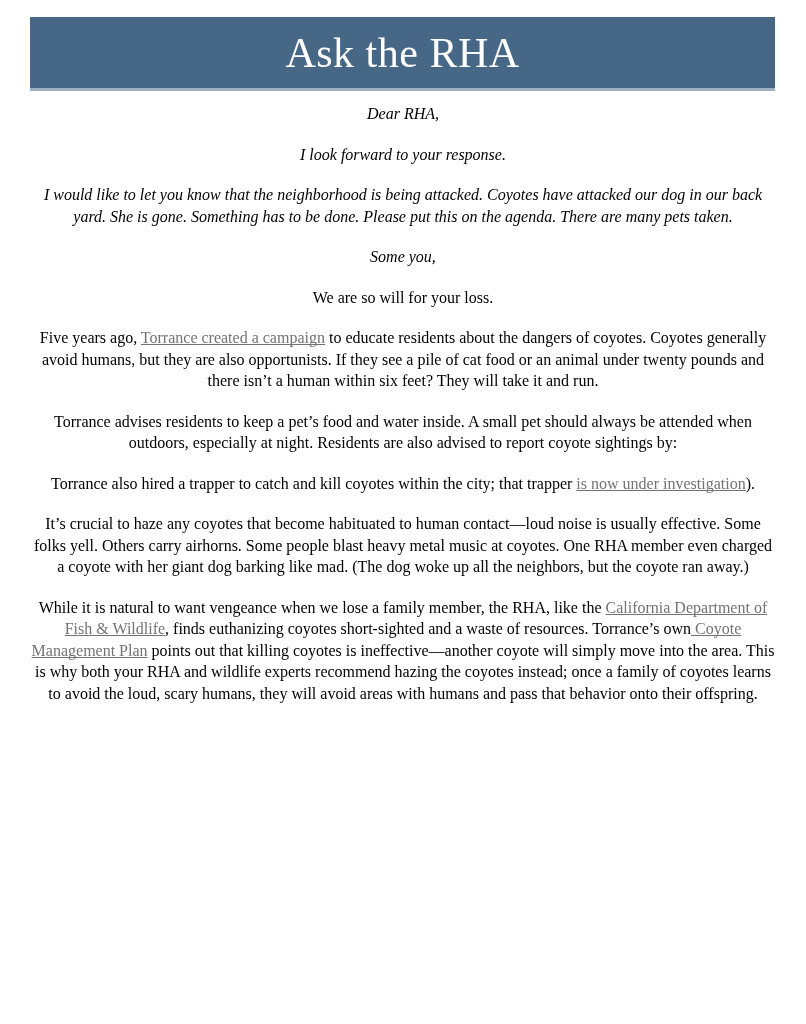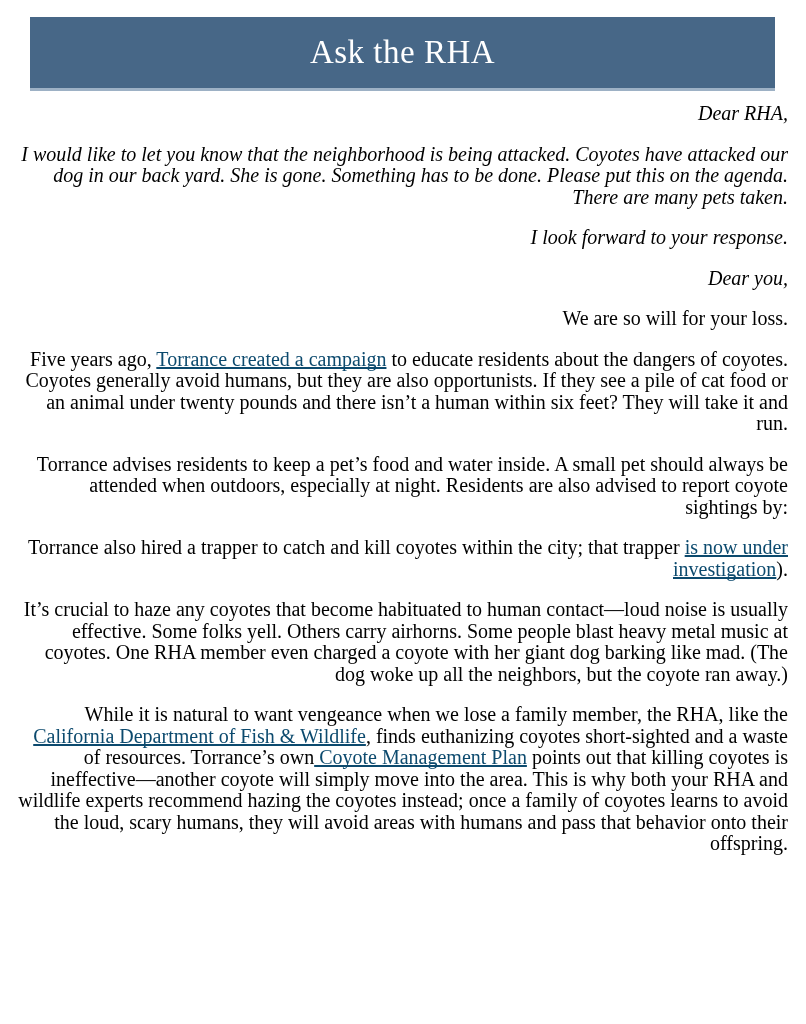--- a/index.html
+++ b/index.html
@@ -19,51 +19,51 @@
     height: 71px;
     background: #476787;
     border-bottom: 3px solid #9db1c5;
     display: flex;
     align-items: center;
     justify-content: center;
   }
   .banner h1 {
     margin: 16px;
     color: #ffffff;
-    font-size: 33px;
+    font-size: 42px;
     font-weight: 400;
     letter-spacing: 0.5px;
     font-family: "Liberation Serif", serif;
   }
   .content {
-    margin: 0 18px;
-    font-size: 20px;
+    margin: 0 30px;
+    font-size: 16px;
     line-height: 21.5px;
-    text-align: right;
+    text-align: center;
   }
   .content p {
     margin: 19px 0;
   }
   .content p.first {
     margin-top: 12px;
   }
   .it {
     font-style: italic;
   }
   ul.report-list {
     margin: 19px 0;
     padding-left: 55px;
     list-style-type: disc;
   }
   ul.report-list li {
     padding-left: 6px;
     line-height: 23px;
   }
   a.link {
-    color: #0c4a6e;
+    color: #737373;
     text-decoration: underline;
     text-decoration-skip-ink: none;
     cursor: pointer;
   }
   .misspell {
     text-decoration: underline wavy #cc1111 1px;
     text-decoration-skip-ink: none;
     text-underline-offset: 3.5px;
   }
 </style>
@@ -71,25 +71,25 @@
 <body>
 
 <header class="banner">
   <h1>Ask the RHA</h1>
 </header>
 
 <main class="content">
 
   <p class="it first">Dear RHA,</p>
 
+  <p class="it">I look forward to your response.</p>
+
   <p class="it">I would like to let you know that the neighborhood is being attacked. Coyotes have attacked our dog in our back yard. She is gone. Something has to be done. Please put this on the agenda. There are many pets taken.</p>
 
-  <p class="it">I look forward to your response.</p>
-
-  <p class="it">Dear you,</p>
+  <p class="it">Some you,</p>
 
 
 
   <p>We are so will for your loss.</p>
 
 
   <p><span>Five years ago, </span><a class="link">Torrance created a campaign</a><span> to educate residents about the dangers of coyotes. Coyotes generally avoid humans, but they are also opportunists. If they see a pile of cat food or an animal under twenty pounds and there isn’t a human within six feet? They will take it and run.</span></p>
 
   <p>Torrance advises residents to keep a pet’s food and water inside. A small pet should always be attended when outdoors, especially at night. Residents are also advised to report coyote sightings by:</p>
 

